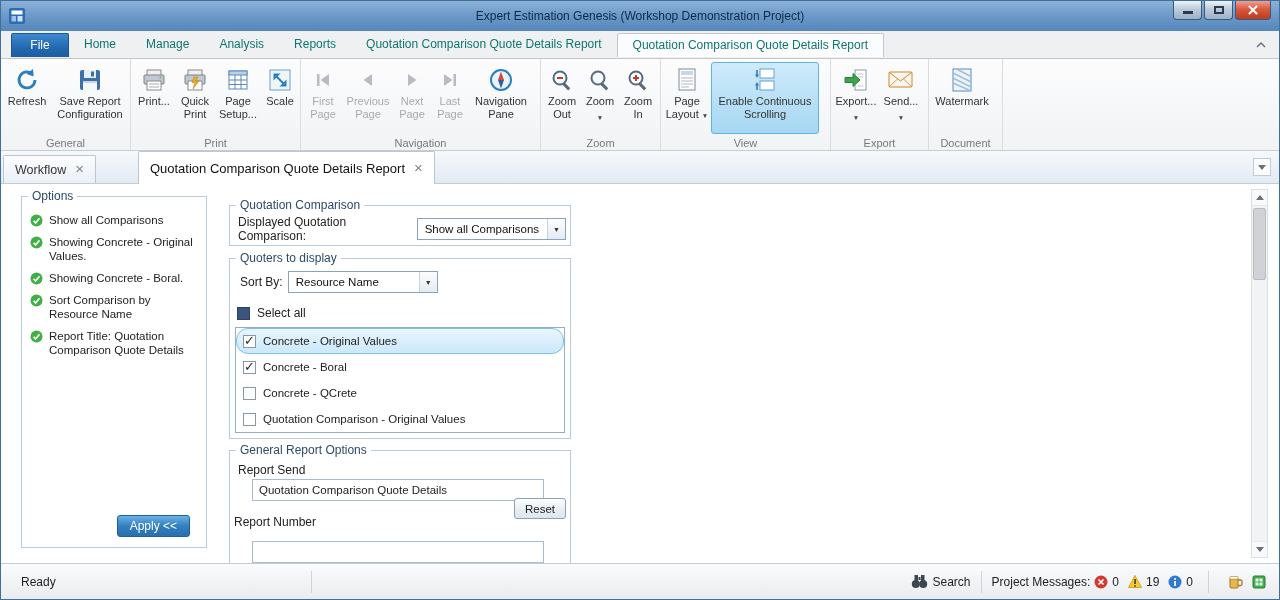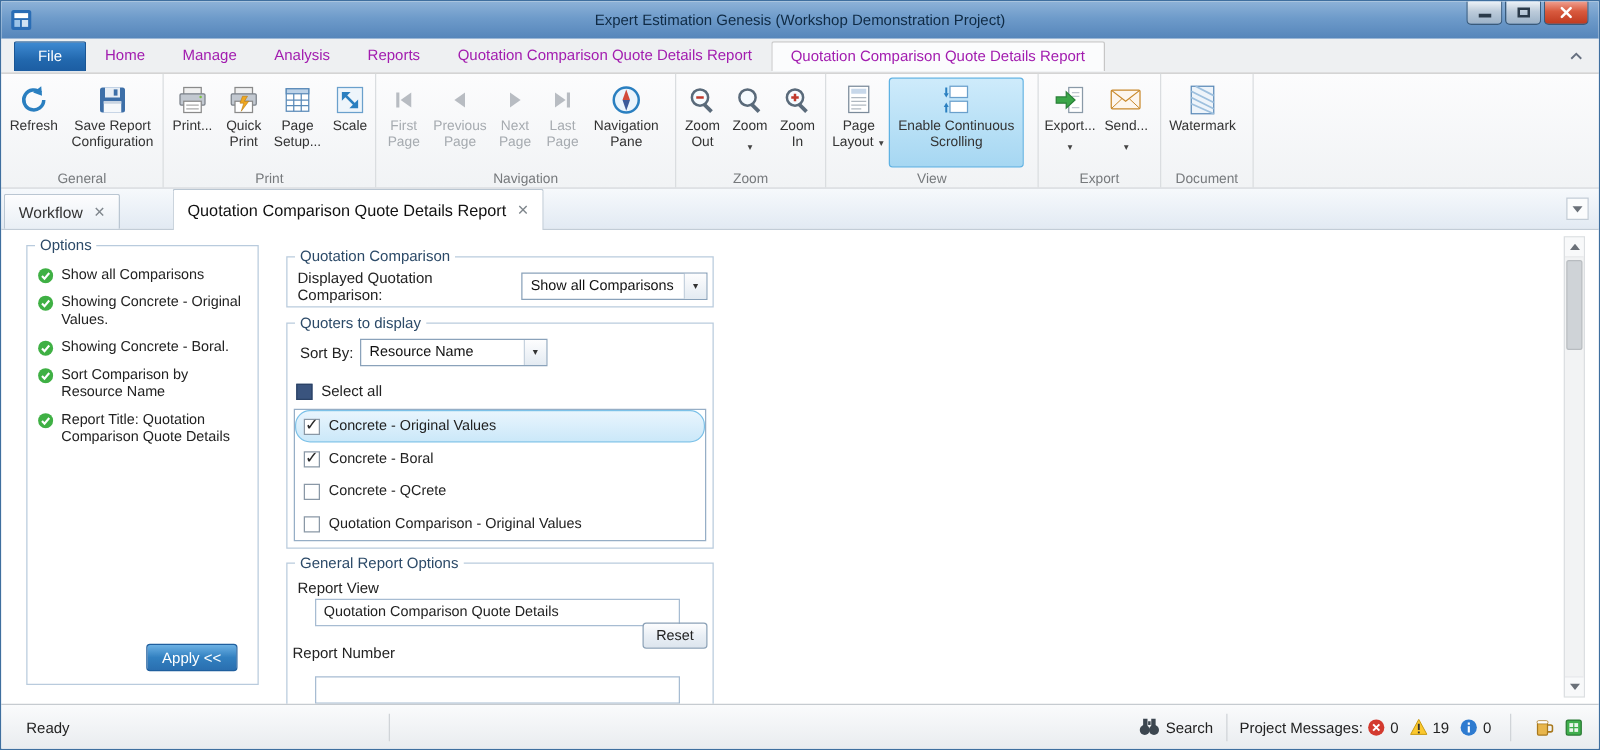--- a/index.html
+++ b/index.html
@@ -17,21 +17,21 @@
 .win-btn.close { width:36px; background:linear-gradient(#f0a090,#d85a3e 45%,#bf3a20); }
 .glyph-min { position:absolute; left:9px; bottom:5px; width:10px; height:3px; background:#2a3a4a; }
 .glyph-max { position:absolute; left:9px; top:5px; width:10px; height:8px; border:2px solid #2a3a4a; }
 .glyph-x1,.glyph-x2 { position:absolute; left:11px; top:8px; width:12px; height:2px; background:#fff; border-radius:1px; }
 .glyph-x1{transform:rotate(45deg);} .glyph-x2{transform:rotate(-45deg);}
 
 
 .tabrow { position:absolute; top:30px; left:0; right:0; height:27px; background:#eef0f2; display:flex; align-items:center; }
 .file-tab { margin-left:10px; width:58px; height:24px; background:linear-gradient(#3e8ad2,#2268ae 60%,#1c5da2);
   color:#fff; text-align:center; line-height:23px; border-radius:2px 2px 0 0; border:1px solid #1a5694; border-bottom:none; }
-.rtab { padding:0 15px; height:24px; line-height:23px; color:#a21caf; white-space:nowrap; }
+.rtab { padding:0 15px; height:24px; line-height:23px; color:#0f766e; white-space:nowrap; }
 .rtab.active { background:#fbfcfd; border:1px solid #c6c6c6; border-bottom:none; border-radius:2px 2px 0 0; margin-bottom:-1px; position:relative; z-index:3; }
 .ribbon-collapse { position:absolute; right:10px; top:7px; width:16px; height:14px; display:flex; align-items:center; justify-content:center; }
 
 
 .ribbon { position:absolute; top:57px; left:0; right:0; height:93px;
   background:linear-gradient(#fcfcfd,#f1f3f5); border-top:1px solid #c6c6c6; border-bottom:1px solid #c9cdd2; display:flex; }
 .rgroup { position:relative; border-right:1px solid #dadde0; padding:2px 2px 16px; display:flex; align-items:flex-start; flex:none; }
 .rgroup-label { position:absolute; bottom:1px; left:0; right:0; text-align:center; font-size:11px; color:#76797c; }
 .rbtn { height:72px; margin-top:1px; padding:3px 2px 0; display:flex; flex-direction:column; align-items:center; border-radius:3px; flex:none; }
 .rbtn .ricon { height:30px; display:flex; align-items:center; justify-content:center; }
@@ -486,21 +486,21 @@
         </div>
         <div class="lrow">
           <span class="cb"></span>
           <span>Quotation Comparison - Original Values</span>
         </div>
       </div>
     </div>
 
     <div class="groupbox gb-general">
       <span class="gb-legend">General Report Options</span>
-      <span class="rt-label">Report View</span>
+      <span class="rt-label">Report Send</span>
       <input class="tinput input-rt" value="Quotation Comparison Quote Details" style="">
       <span class="rn-label">Report Number</span>
       <button class="btn reset-btn">Reset</button>
       <input class="tinput input-rn" style="">
     </div>
 
     <div class="vscroll">
       <div class="vs-btn vs-up">
           <span class="tri-up"></span>
         </div>

